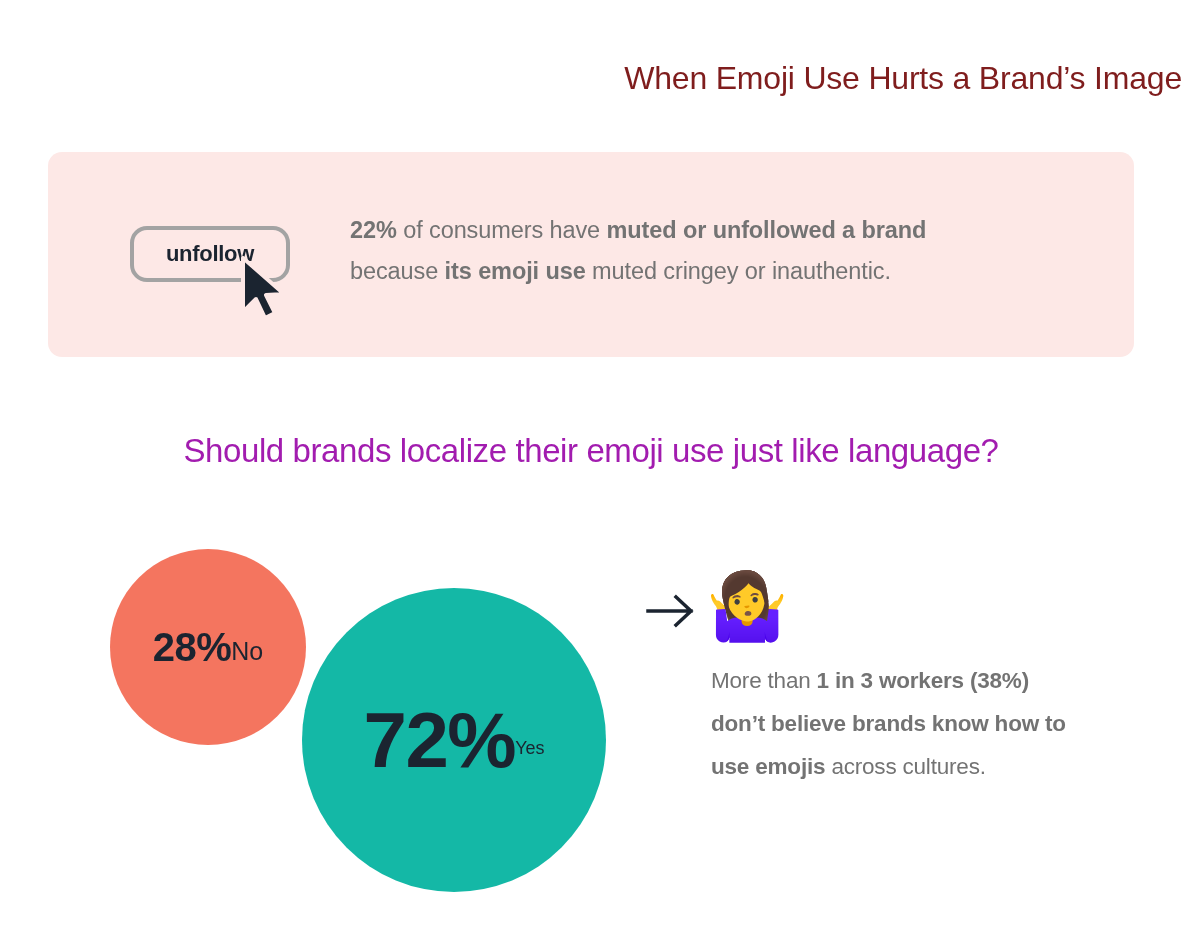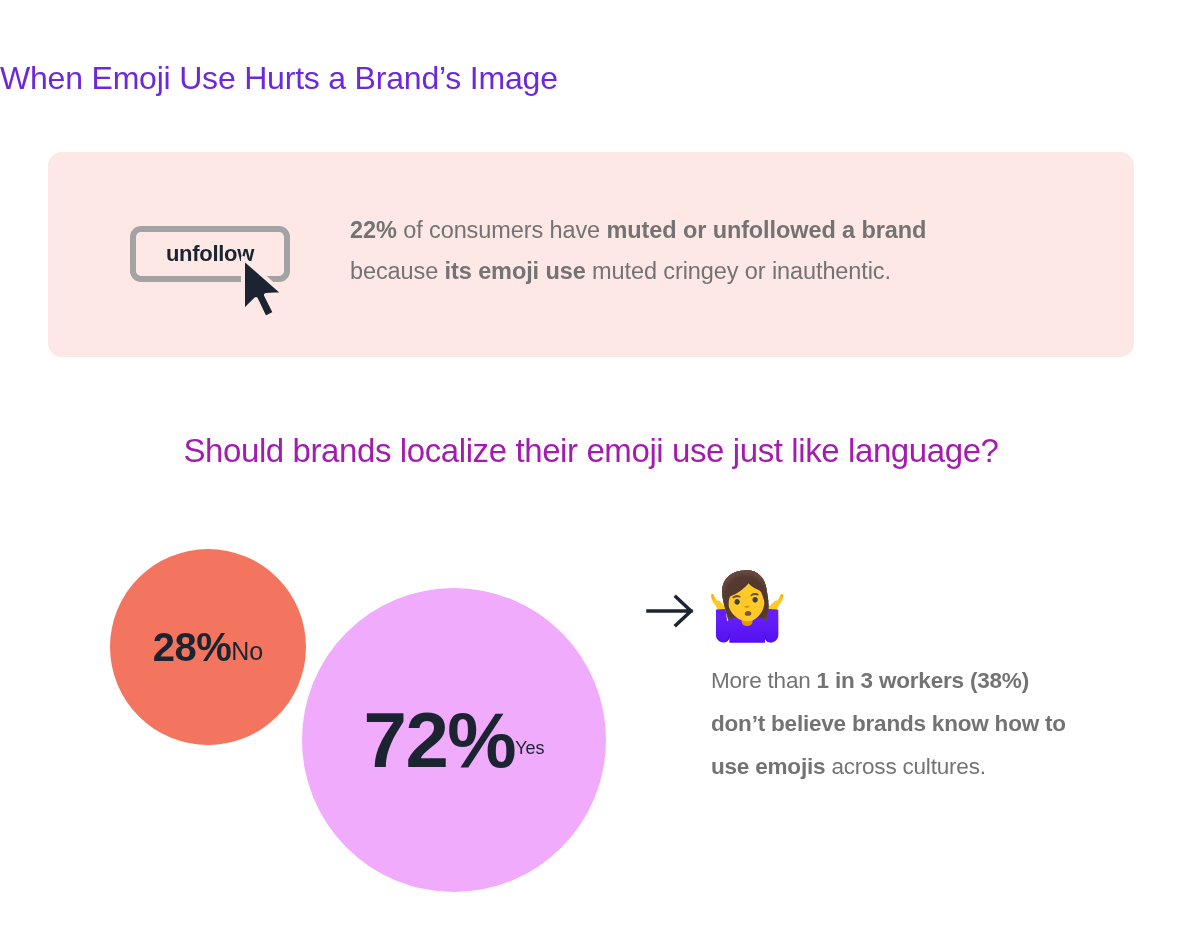--- a/index.html
+++ b/index.html
@@ -19,25 +19,25 @@
     height: 930px;
     background: #ffffff;
   }
 
   
   .title {
     position: absolute;
     left: 0;
     top: 60px;
     width: 1182px;
-    text-align: left;
+    text-align: right;
     font-size: 32px;
     font-weight: 400;
     letter-spacing: -0.2px;
-    color: #6d28d9;
+    color: #7f1d1d;
   }
 
   
   .banner {
     position: absolute;
     left: 48px;
     top: 152px;
     width: 1086px;
     height: 205px;
     background: #fde8e6;
@@ -51,22 +51,22 @@
     width: 175px;
     height: 85px;
   }
 
   .unfollow-btn {
     position: absolute;
     left: 0;
     top: 0;
     width: 160px;
     height: 56px;
-    border: 6px solid #a3a3a3;
-    border-radius: 11px;
+    border: 4px solid #a3a3a3;
+    border-radius: 17px;
     background: transparent;
     display: flex;
     align-items: center;
     justify-content: center;
     font-family: "Liberation Sans", sans-serif;
     font-size: 22px;
     font-weight: 700;
     letter-spacing: -0.3px;
     color: #1b2430;
     padding: 0;
@@ -137,21 +137,21 @@
     font-weight: 400;
     margin-top: 9px;
     line-height: 1;
   }
 
   .circle-yes {
     left: 302px;
     top: 588px;
     width: 304px;
     height: 304px;
-    background: #f0abfc;
+    background: #14b8a6;
     z-index: 1;
   }
   .circle-yes .pct {
     font-size: 78px;
     font-weight: 700;
     letter-spacing: -1.5px;
     line-height: 1;
   }
   .circle-yes .lbl {
     font-size: 18px;

